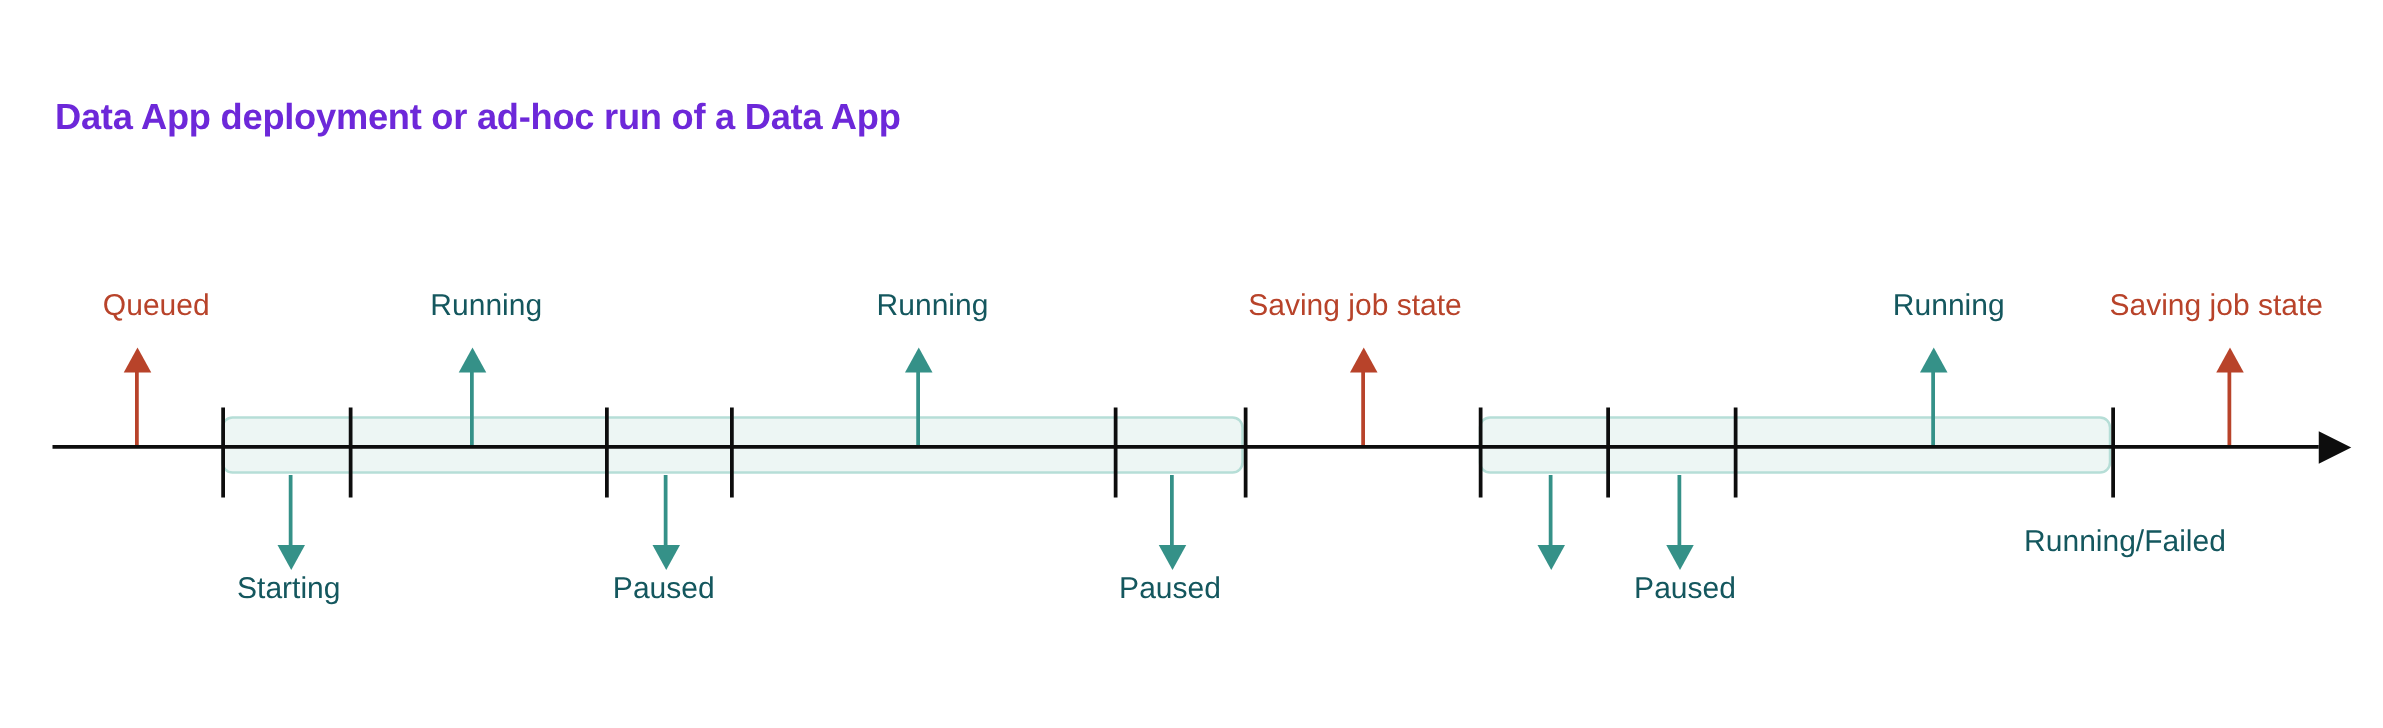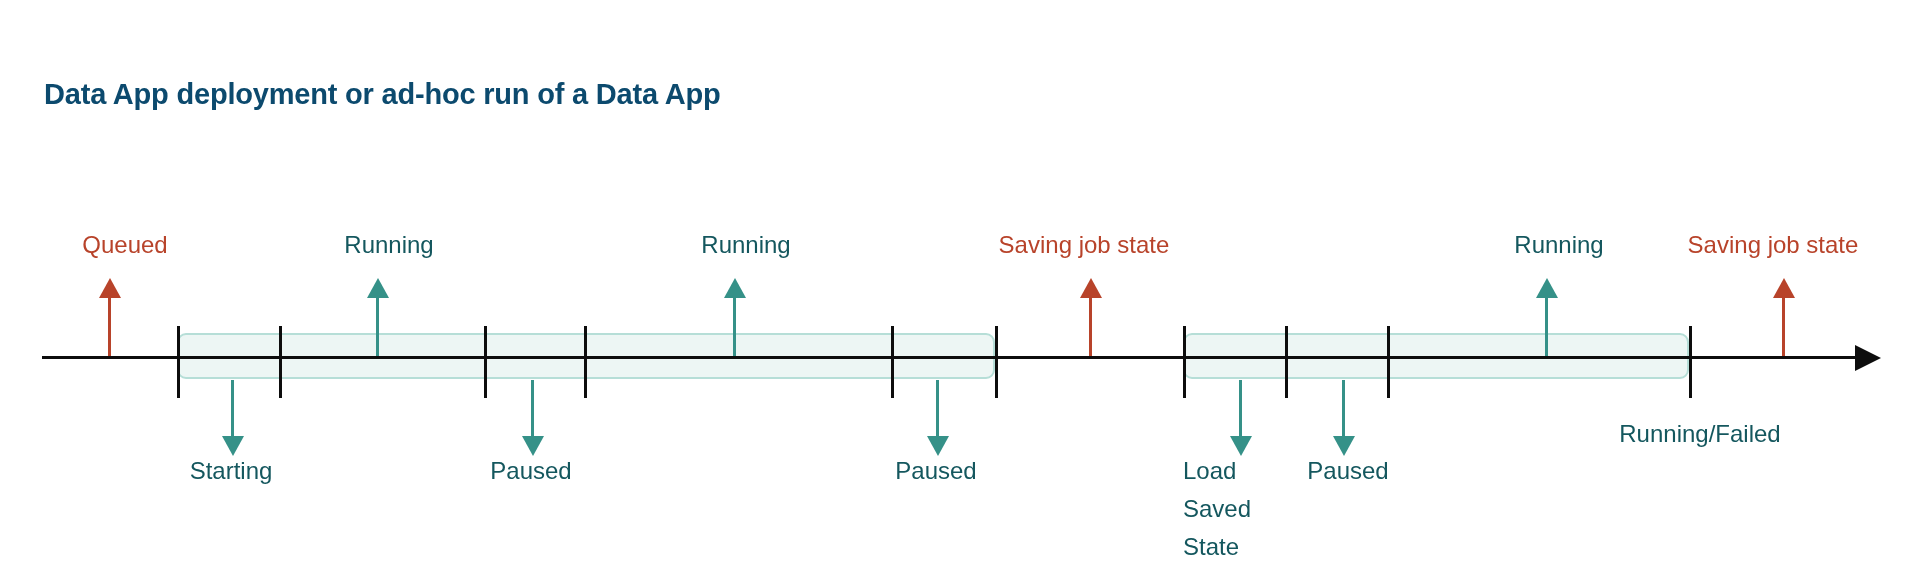--- a/index.html
+++ b/index.html
@@ -17,21 +17,21 @@
     height: 582px;
     background: #ffffff;
     overflow: hidden;
   }
   #diagram-title {
     position: absolute;
     left: 44px;
     top: 78px;
     font-size: 29px;
     font-weight: bold;
-    color: #0c4a6e;
+    color: #6d28d9;
     letter-spacing: -0.2px;
     white-space: nowrap;
   }
   
   #timeline {
     position: absolute;
     left: 0;
     top: 0;
     width: 1906px;
     height: 582px;
@@ -132,21 +132,20 @@
       <div class="marker-head-up" style="left: 724px; top: 278px; border-bottom: 20px solid rgb(53, 145, 136);"></div>
       <div class="marker-label label-teal" style="left: 746px; top: 226px; color: rgb(20, 87, 94);">Running</div>
       <div class="marker-stem" style="left: 936px; background: rgb(53, 145, 136); top: 380px; height: 58px;"></div>
       <div class="marker-head-down" style="left: 927px; top: 436px; border-top: 20px solid rgb(53, 145, 136);"></div>
       <div class="marker-label label-teal" style="left: 936px; top: 452px; color: rgb(20, 87, 94);">Paused</div>
       <div class="marker-stem" style="left: 1089px; background: rgb(184, 67, 42); top: 296px; height: 60px;"></div>
       <div class="marker-head-up" style="left: 1080px; top: 278px; border-bottom: 20px solid rgb(184, 67, 42);"></div>
       <div class="marker-label label-red" style="left: 1084px; top: 226px; color: rgb(184, 67, 42);">Saving job state</div>
       <div class="marker-stem" style="left: 1239px; background: rgb(53, 145, 136); top: 380px; height: 58px;"></div>
       <div class="marker-head-down" style="left: 1230px; top: 436px; border-top: 20px solid rgb(53, 145, 136);"></div>
-      <div class="marker-label label-teal multiline" style="left: 1243px; top: 452px; color: rgb(20, 87, 94);">Load Saved State</div>
       <div class="marker-stem" style="left: 1342px; background: rgb(53, 145, 136); top: 380px; height: 58px;"></div>
       <div class="marker-head-down" style="left: 1333px; top: 436px; border-top: 20px solid rgb(53, 145, 136);"></div>
       <div class="marker-label label-teal" style="left: 1348px; top: 452px; color: rgb(20, 87, 94);">Paused</div>
       <div class="marker-stem" style="left: 1545px; background: rgb(53, 145, 136); top: 296px; height: 60px;"></div>
       <div class="marker-head-up" style="left: 1536px; top: 278px; border-bottom: 20px solid rgb(53, 145, 136);"></div>
       <div class="marker-label label-teal" style="left: 1559px; top: 226px; color: rgb(20, 87, 94);">Running</div>
       <div class="marker-stem" style="left: 1782px; background: rgb(184, 67, 42); top: 296px; height: 60px;"></div>
       <div class="marker-head-up" style="left: 1773px; top: 278px; border-bottom: 20px solid rgb(184, 67, 42);"></div>
       <div class="marker-label label-red" style="left: 1773px; top: 226px; color: rgb(184, 67, 42);">Saving job state</div>
       <div class="marker-label label-teal" style="left: 1700px; top: 415px; color: rgb(20, 87, 94);">Running/Failed</div>

